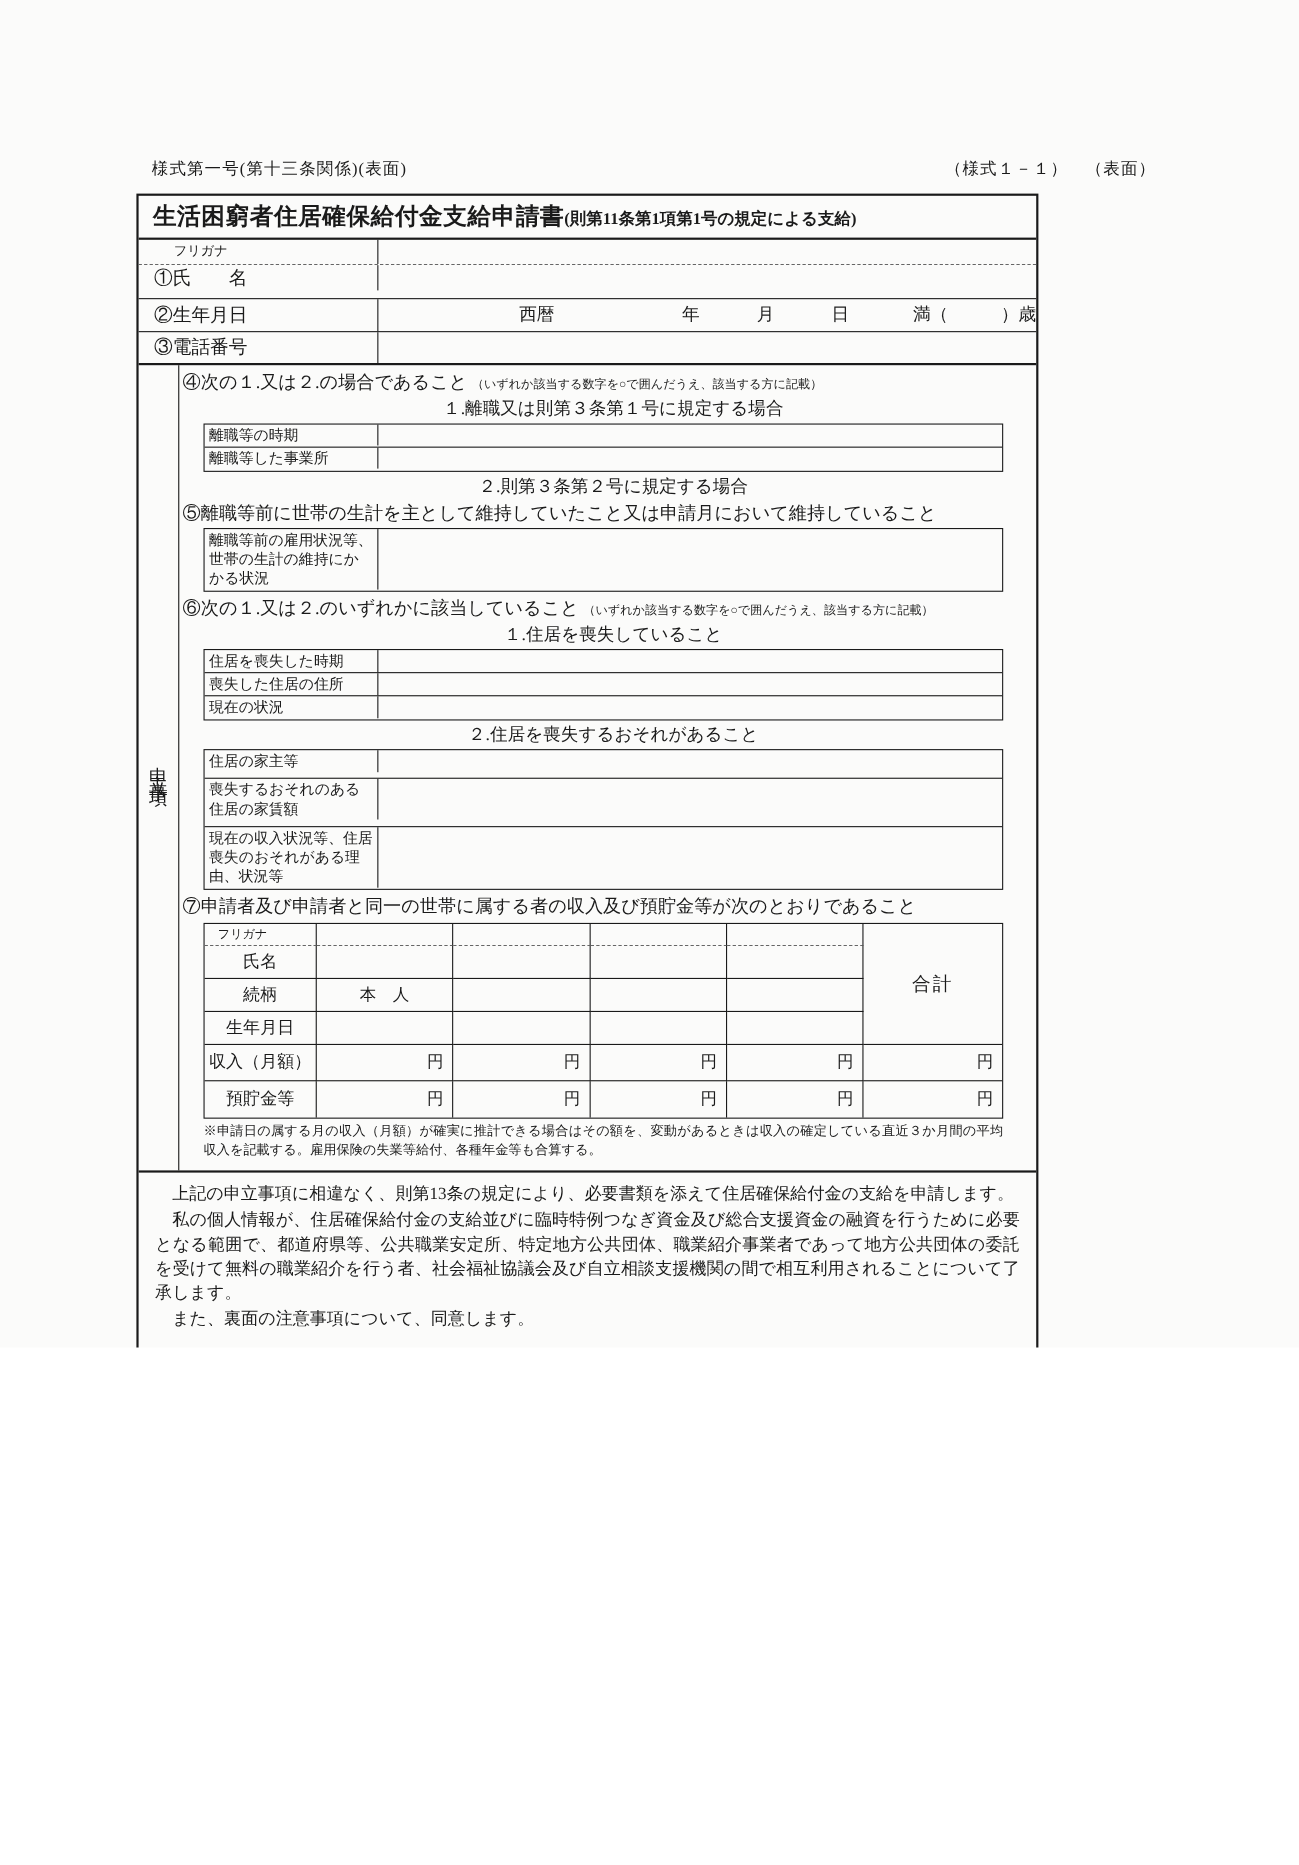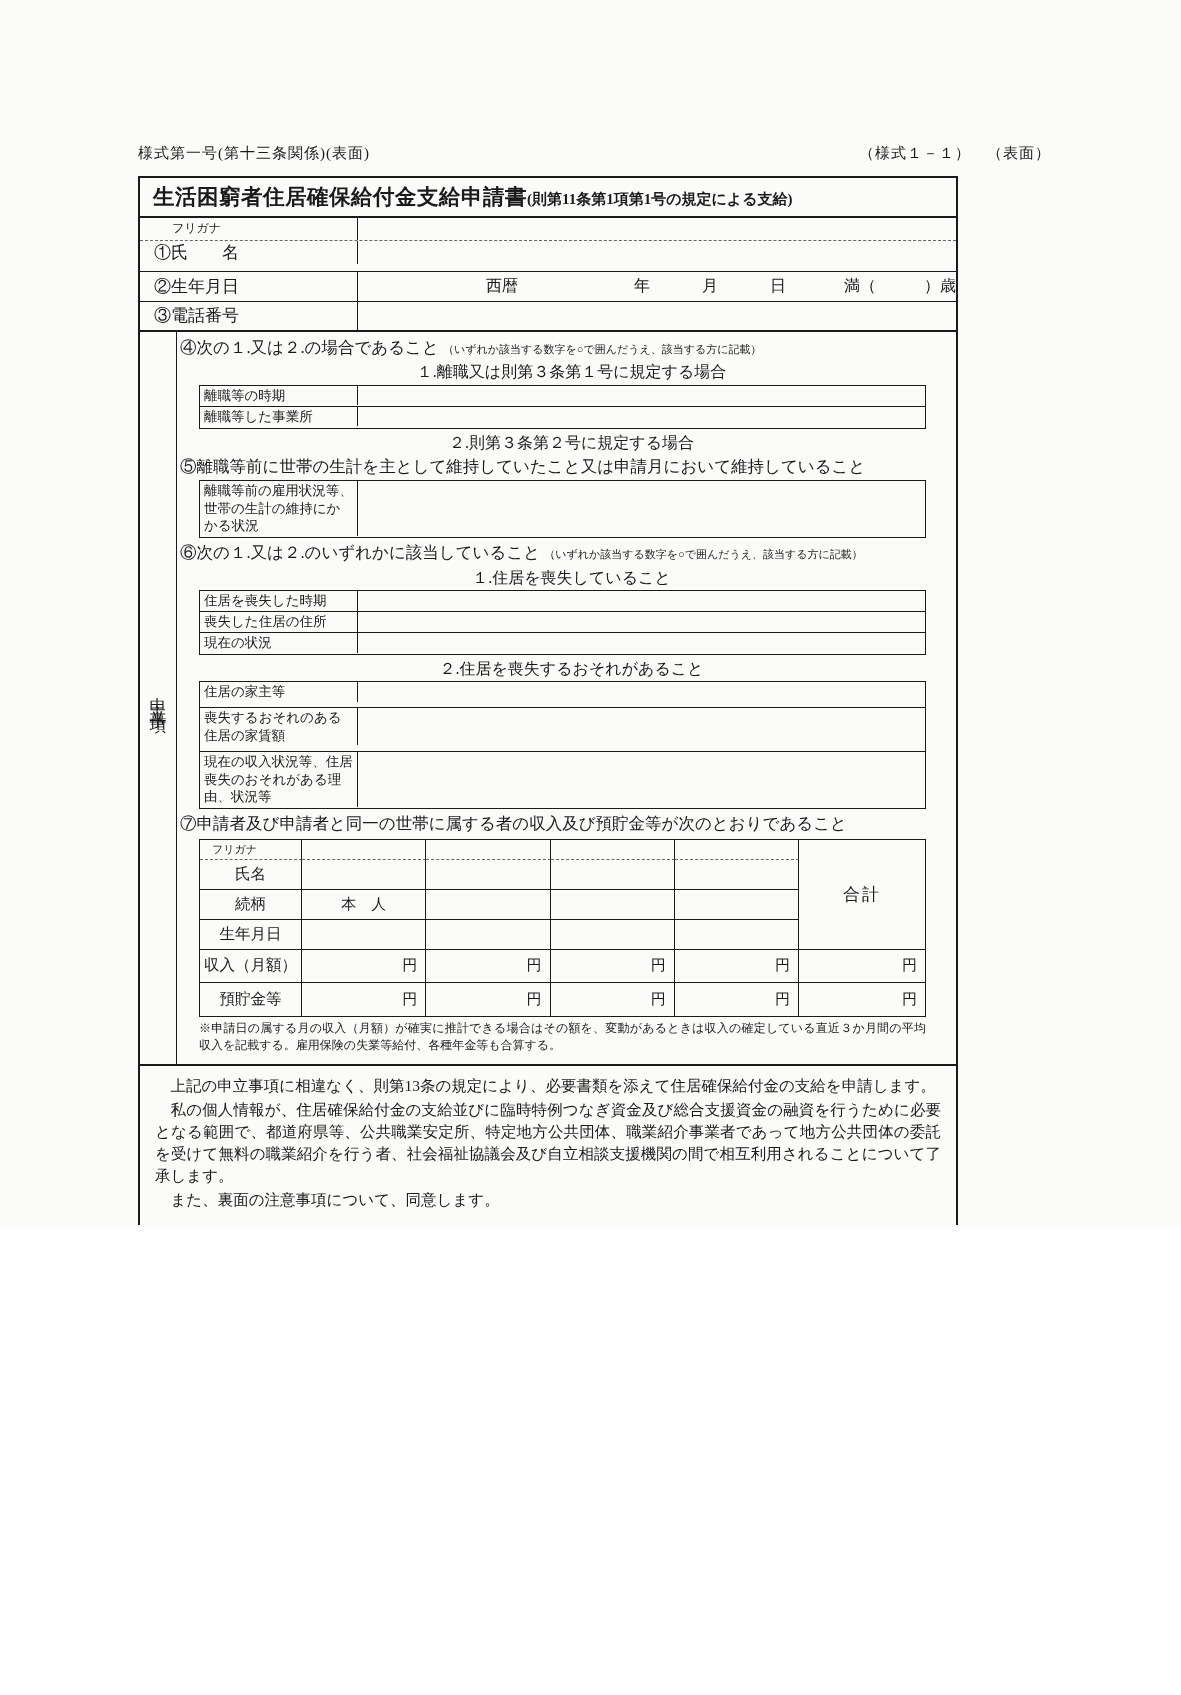--- a/index.html
+++ b/index.html
@@ -20,21 +20,21 @@
   .doc-header {
     position:absolute;
     top:144px; left:138px; right:130px;
     display:flex;
     justify-content:space-between;
     font-size:15px;
     letter-spacing:1px;
   }
   .form-box {
     position:absolute;
-    left:138px; top:176px;
+    left:124px; top:176px;
     width:820px;
     border:2.5px solid #1a1a1a;
     background:transparent;
   }
   
   .title-row {
     border-bottom:2px solid #1a1a1a;
     padding:7px 8px 6px 13px;
     font-weight:bold;
     line-height:1.15;

